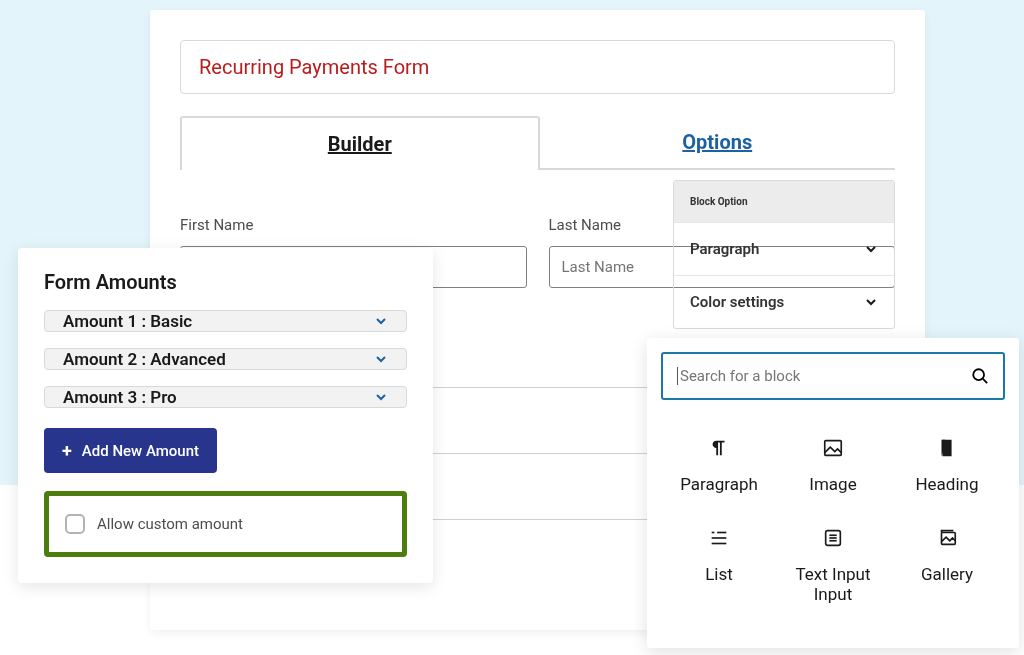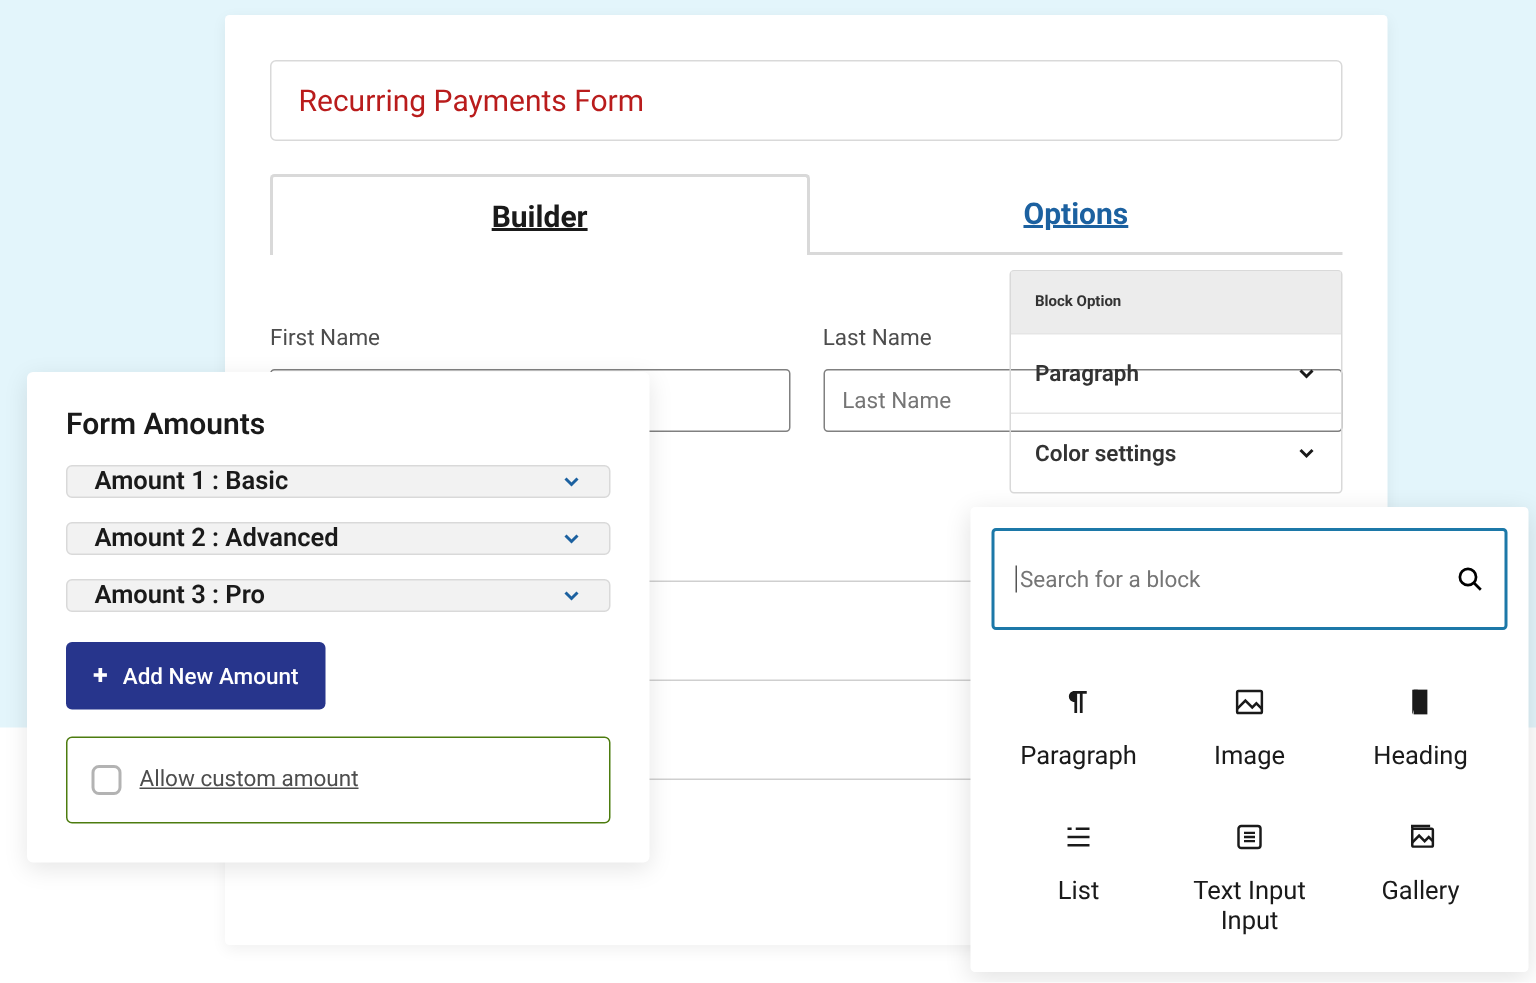--- a/index.html
+++ b/index.html
@@ -27,25 +27,25 @@
   .stripe2 { top: 412px; }
   .stripe3 { top: 478px; }
   .add-block { position: absolute; left: 180px; top: 525px; width: 470px; height: 28px; display: flex; align-items: center; justify-content: space-between; color: #555; font-size: 16px; }
   .plus-box { width: 28px; height: 28px; background: #000; color: #fff; display: flex; align-items: center; justify-content: center; font-size: 18px; border-radius: 3px; cursor: pointer; }
   
   .amounts-panel { position: absolute; left: 18px; top: 248px; width: 415px; background: #fff; border-radius: 4px; box-shadow: 0 4px 16px rgba(0,0,0,0.10); padding: 22px 26px 26px 26px; }
   .amounts-title { font-size: 20px; font-weight: 600; color: #1a1a1a; margin-bottom: 16px; }
   .amount-row { background: #f2f2f2; border: 1px solid #d9d9d9; border-radius: 4px; padding: 0 18px; margin-bottom: 16px; display: flex; align-items: center; justify-content: space-between; font-size: 17px; font-weight: 600; color: #1a1a1a; cursor: pointer; }
   .add-amount-btn { background: #27358c; color: #fff; border: none; border-radius: 4px; padding: 12px 18px; font-size: 15px; font-weight: 500; display: inline-flex; align-items: center; gap: 10px; cursor: pointer; margin-top: 4px; }
   .add-amount-btn .plus { font-size: 18px; font-weight: 700; }
-  .allow-custom { margin-top: 18px; border: 1px solid #4d7c0f; border-radius: 4px; padding: 18px 16px; display: flex; align-items: flex-start; gap: 12px; font-size: 15px; color: #4d4d4d; text-decoration: underline; }
+  .allow-custom { margin-top: 18px; border: 5px solid #4d7c0f; border-radius: 4px; padding: 18px 16px; display: flex; align-items: center; gap: 12px; font-size: 15px; color: #4d4d4d; }
   .checkbox { width: 20px; height: 20px; border: 2px solid #b3b3b3; border-radius: 5px; cursor: pointer; }
   
   .inserter { position: absolute; left: 647px; top: 338px; width: 372px; height: 310px; background: #fff; border-radius: 3px; box-shadow: 0 4px 18px rgba(0,0,0,0.12); padding: 14px 14px 0 14px; }
-  .search-wrap { border: 2px solid #1c78a8; border-radius: 3px; display: flex; align-items: center; padding: 0 14px; height: 68px; }
+  .search-wrap { border: 2px solid #1c78a8; border-radius: 3px; display: flex; align-items: center; padding: 0 14px; height: 48px; }
   .search-input { flex: 1; border: none; outline: none; font-size: 15px; color: #888; background: transparent; }
   .search-icon { width: 18px; height: 18px; }
   .search-icon circle { fill: none; stroke: #000; stroke-width: 2; }
   .search-icon line { stroke: #000; stroke-width: 2; }
   .block-grid { display: grid; grid-template-columns: repeat(3, 1fr); gap: 6px 6px; margin-top: 30px; padding: 0 4px; }
   .block-item { display: flex; flex-direction: column; align-items: center; gap: 14px; cursor: pointer; padding: 6px 0 20px 0; }
   .block-icon { width: 24px; height: 24px; display: flex; align-items: center; justify-content: center; }
   .block-icon svg { width: 22px; height: 22px; stroke: #1a1a1a; fill: none; stroke-width: 1.8; }
   .block-label { font-size: 17px; color: #1a1a1a; text-align: center; }
   .cursor-line { display: inline-block; width: 1px; height: 18px; background: #555; margin-right: 2px; vertical-align: middle; }

